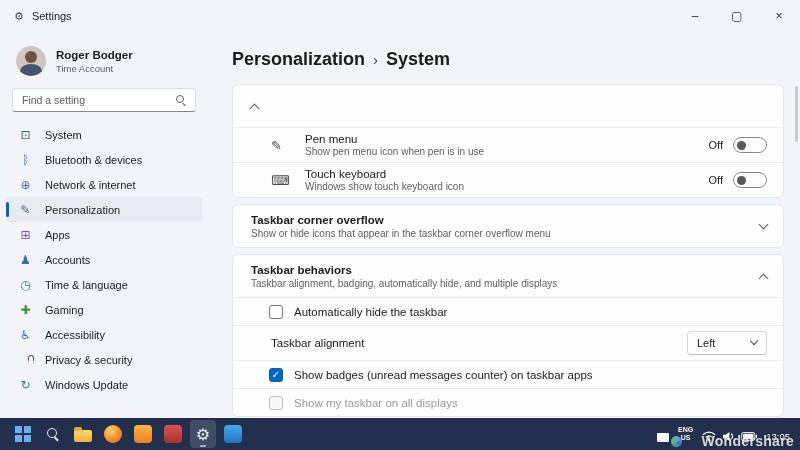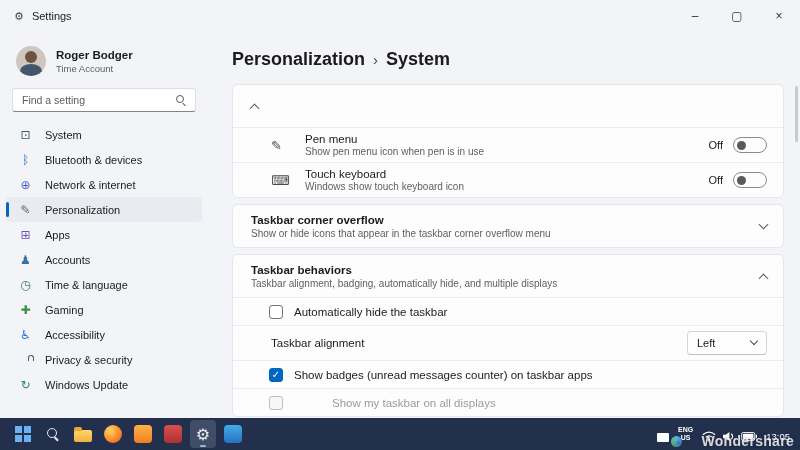--- a/index.html
+++ b/index.html
@@ -90,21 +90,21 @@
   .dropdown .dd-value { font-size:11px; }
   .dropdown .chev { width:6px; height:6px; border-color:#4a4a4a; }
 
   .row-check { min-height:28px; padding-left:36px; gap:11px; }
   .cb { width:14px; height:14px; border:1px solid #767676; border-radius:3px; background:#fff; flex:none;
     display:flex; align-items:center; justify-content:center; cursor:default; }
   .cb.checked { background:#0067c0; border-color:#0067c0; }
   .cb.checked::after { content:"✓"; color:#fff; font-size:10px; line-height:1; }
   .cb.disabled { border-color:#bcbcbc; background:#f7f7f7; }
   .row-check .cb-label { font-size:11.5px; }
-  .row-check.disabled .cb-label { color:#9b9b9b;margin-left:38px; }
+  .row-check.disabled .cb-label { color:#9b9b9b; }
 
   .scroll-thumb { position:absolute; right:2px; top:54px; width:3px; height:56px; background:#c7cad1; border-radius:2px; }
 
   
   .taskbar { position:absolute; left:0; bottom:0; width:800px; height:32px; background:#22304d;
     display:flex; align-items:center; padding:0 6px 0 10px; }
   .tb-icons { display:flex; align-items:center; gap:4px; }
   .tb-btn { width:26px; height:28px; display:flex; align-items:center; justify-content:center;
     border-radius:4px; position:relative; cursor:default; }
   .tb-btn.active { background:rgba(255,255,255,.14); }

